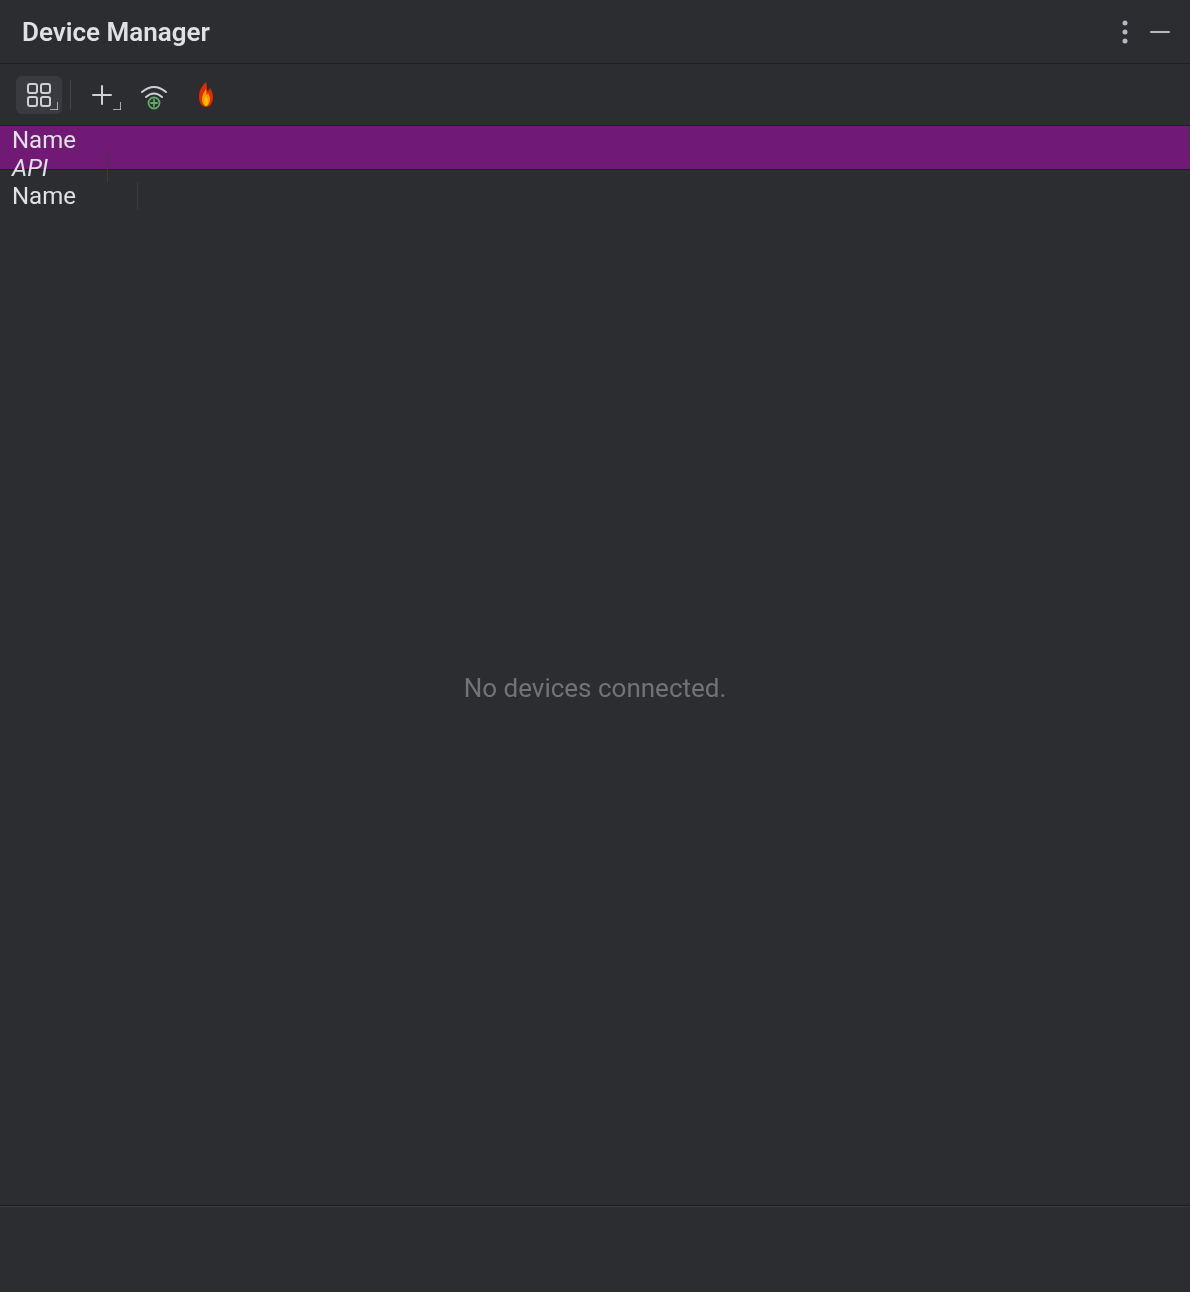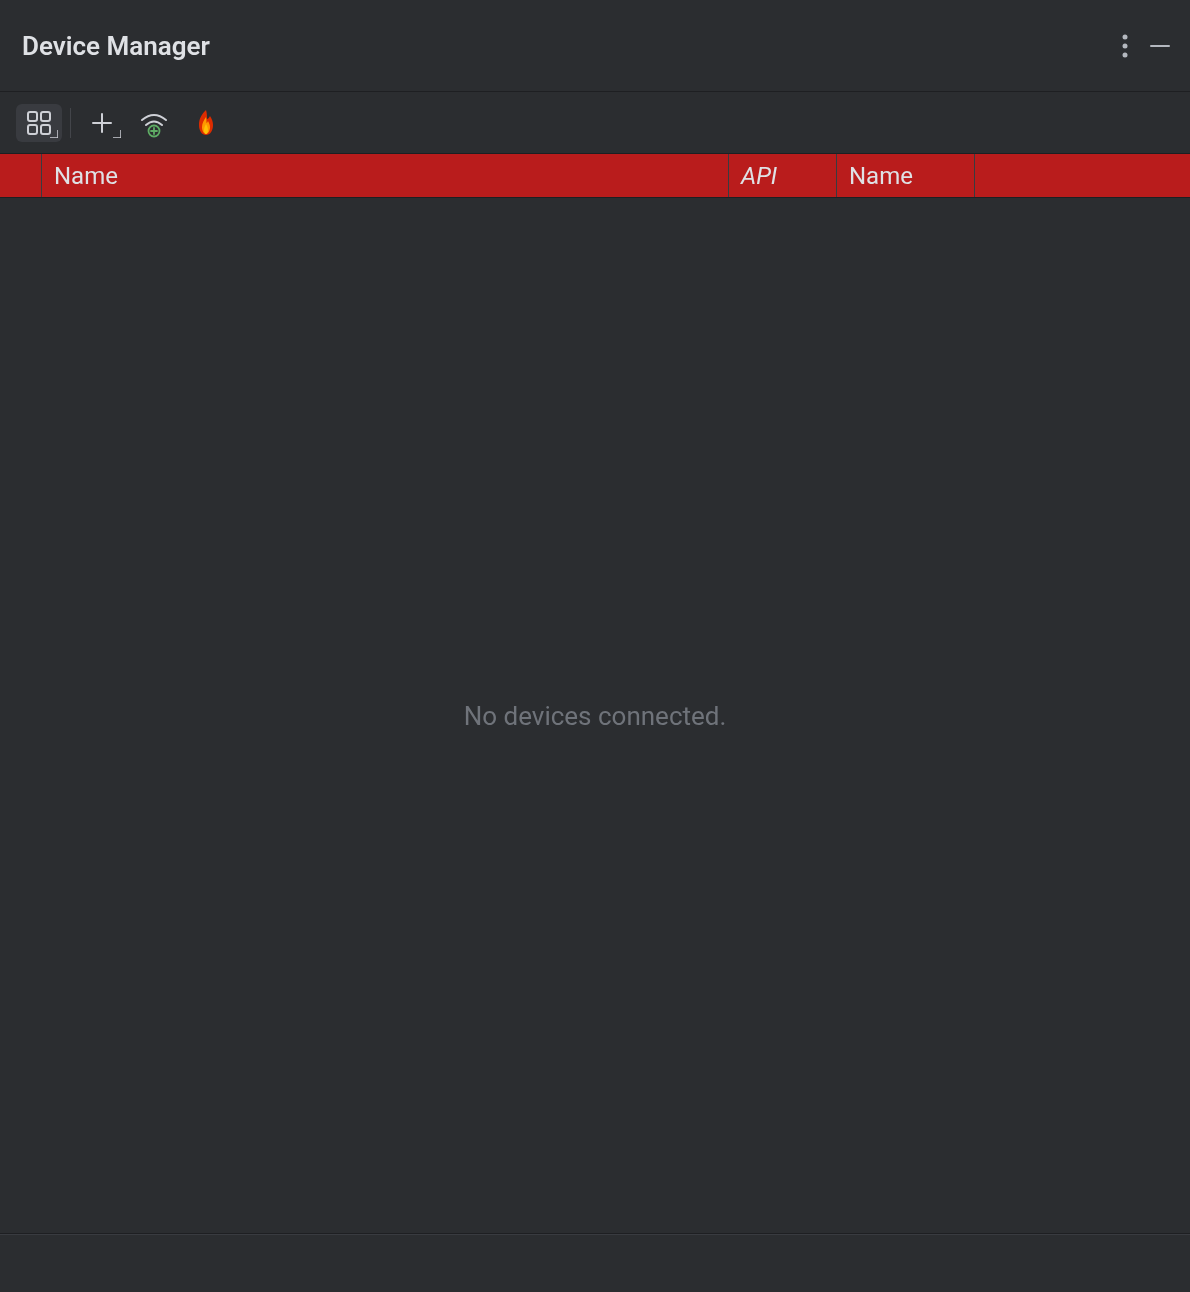--- a/index.html
+++ b/index.html
@@ -9,21 +9,21 @@
     }
     body {
       width: 1190px;
       height: 1292px;
       background: #2b2d30;
       font-family: -apple-system, BlinkMacSystemFont, "Segoe UI", Roboto, sans-serif;
       color: #dfe1e5;
       overflow: hidden;
     }
     .header {
-      height: 92px;
+      height: 64px;
       display: flex;
       align-items: center;
       justify-content: space-between;
       padding: 0 18px 0 22px;
       border-bottom: 1px solid #1e1f22;
     }
     .header-title {
       font-size: 26px;
       font-weight: 600;
       color: #dfe1e5;
@@ -69,21 +69,22 @@
     }
     .corner-tick-br {
       position: absolute;
       bottom: 4px;
       right: 4px;
     }
     .table-header {
       height: 44px;
       display: flex;
       border-bottom: 1px solid #1e1f22;
-      background: #b91c1c;
+      background: #701a75;
+      flex-direction: column;
     }
     .th {
       display: flex;
       align-items: center;
       padding: 0 12px;
       font-size: 24px;
       color: #dfe1e5;
       border-right: 1px solid #393b40;
     }
     .th-handle {

